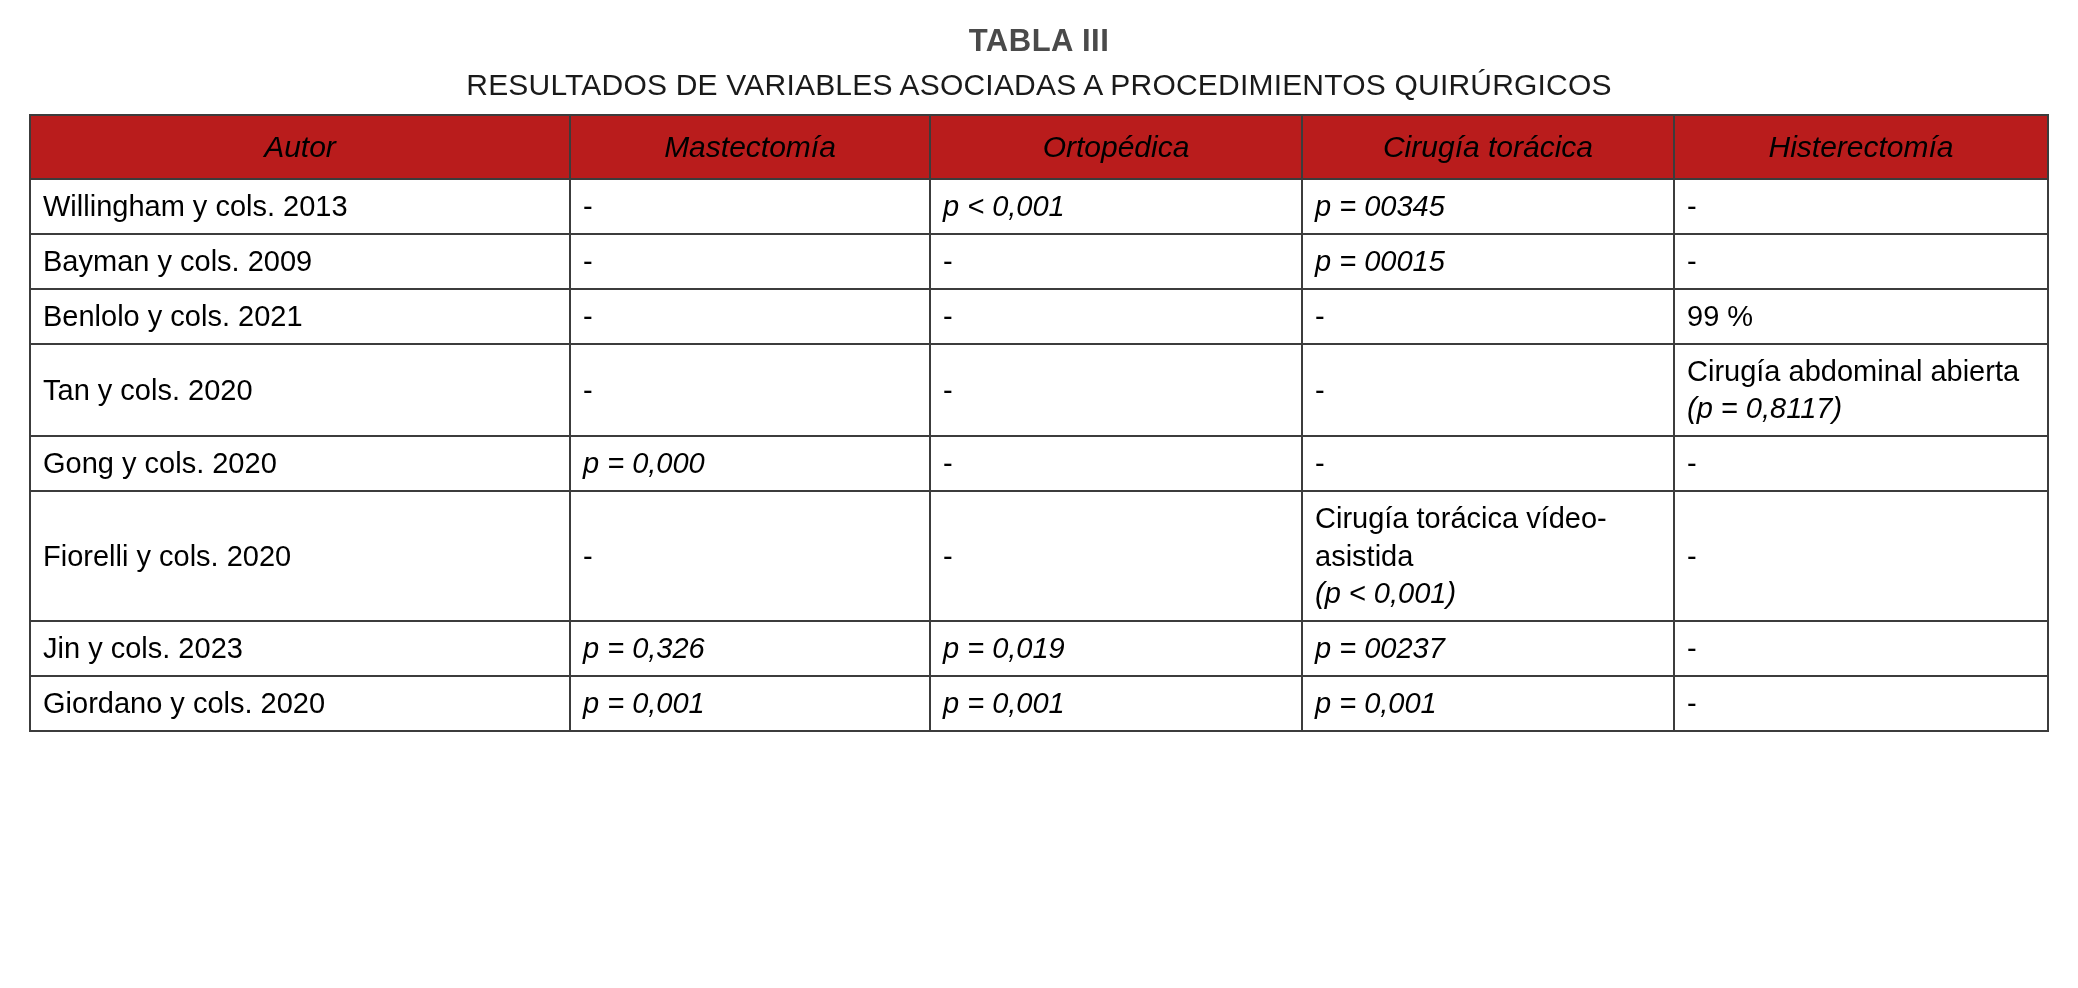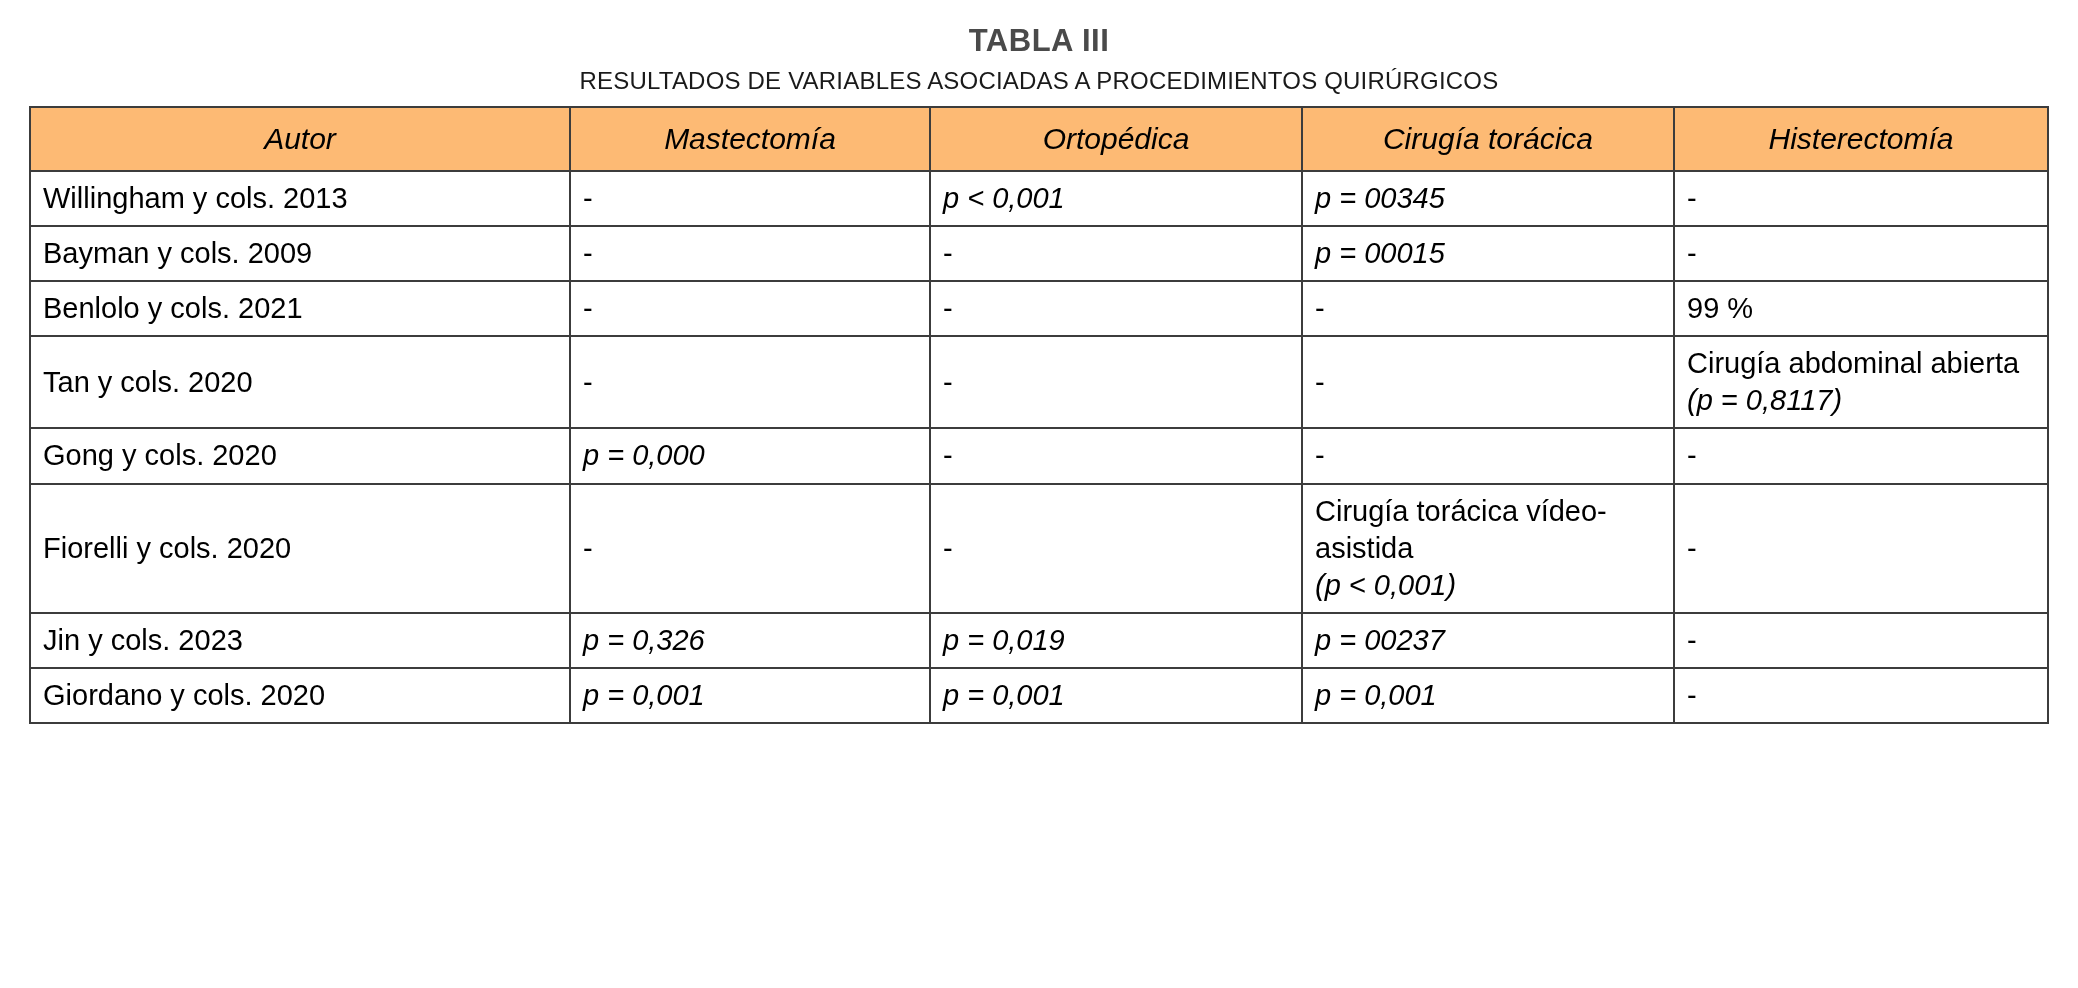--- a/index.html
+++ b/index.html
@@ -23,21 +23,21 @@
     margin-bottom: 10px;
   }
   .table-number {
     font-size: 31px;
     font-weight: bold;
     color: #4a4a4a;
     letter-spacing: 0.5px;
     line-height: 1.25;
   }
   .table-caption {
-    font-size: 24px;
+    font-size: 30px;
     font-weight: normal;
     color: #1a1a1a;
     letter-spacing: 0.2px;
     line-height: 1.3;
     margin-top: 4px;
   }
   table.results {
     border-collapse: collapse;
     width: 2018px;
     margin: 10px auto 0 auto;
@@ -45,21 +45,21 @@
   }
   table.results th,
   table.results td {
     border: 2px solid #3c3c3c;
     padding: 8px 12px;
     vertical-align: middle;
     font-size: 29px;
     line-height: 1.28;
   }
   table.results thead th {
-    background: #fdba74;
+    background: #b91c1c;
     text-align: center;
     font-style: italic;
     font-weight: normal;
     font-size: 30px;
     height: 54px;
     padding: 4px 10px;
   }
   table.results tbody td {
     background: #ffffff;
   }

